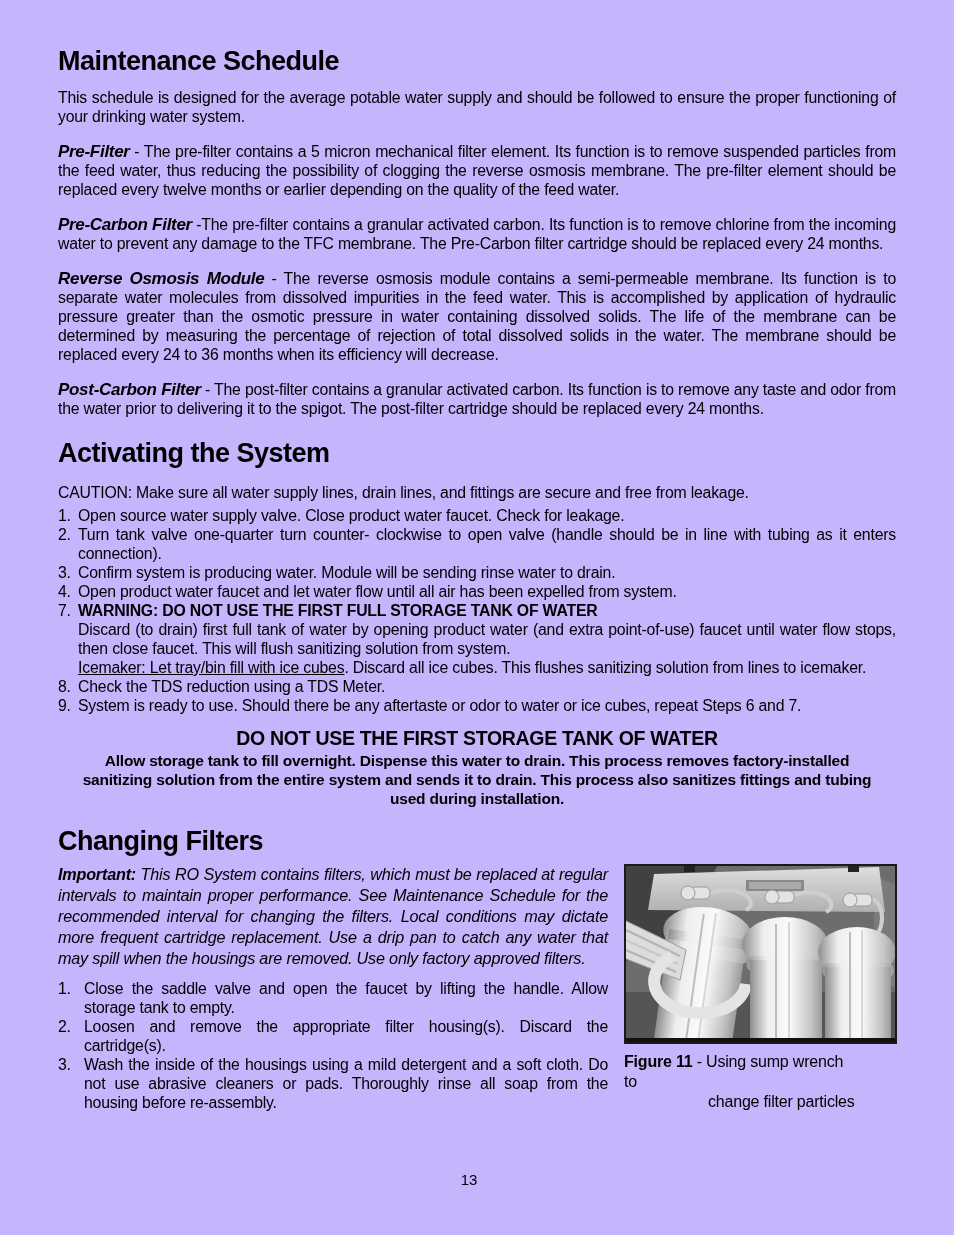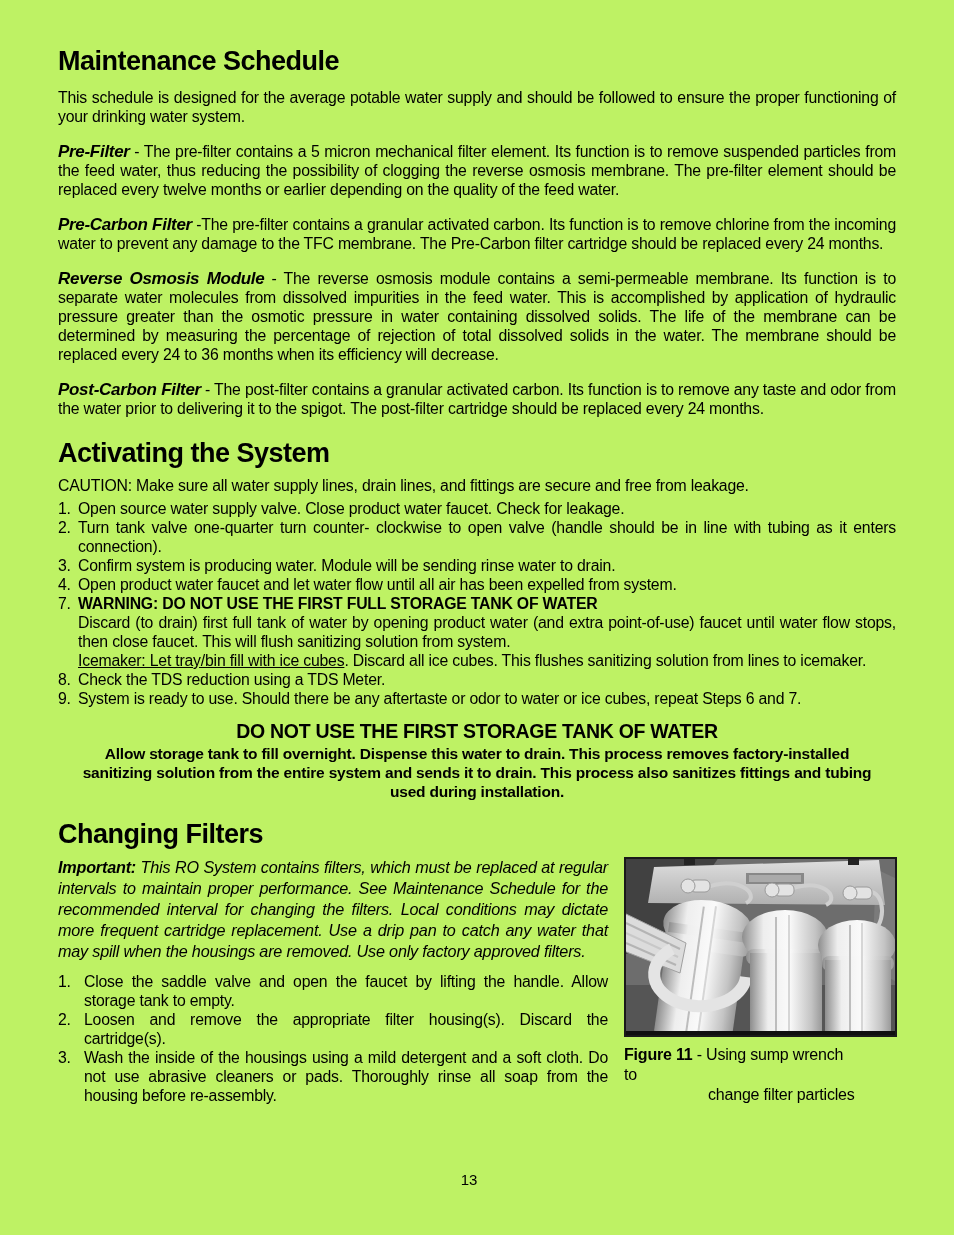--- a/index.html
+++ b/index.html
@@ -1,19 +1,19 @@
 <!DOCTYPE html>
 <html><head>
 <meta charset="utf-8">
 <style>
   html,body{margin:0;padding:0;background:#fff;}
   .page{
     position:relative;
     width:954px;height:1235px;
-    background:#bef264;
+    background:#c4b5fd;
     color:#000;
     font-family:"Liberation Sans","DejaVu Sans",sans-serif;
     font-size:15.8px;
     line-height:19px;
     letter-spacing:-0.2px;
     box-sizing:border-box;
     padding:46px 58px 0 58px;
     overflow:hidden;
   }
   h1{
@@ -22,21 +22,21 @@
     margin:0;
     font-weight:bold;
     letter-spacing:-0.5px;
   }
   .h-activating{margin-top:20px;}
   .h-changing{margin-top:18px;}
   p{margin:0;}
   .intro{margin-top:12px;text-align:justify;}
   .def{margin-top:16px;text-align:justify;}
   .term{font-weight:bold;font-style:italic;font-size:17px;letter-spacing:-0.3px;}
-  .caution{margin-top:8px;}
+  .caution{margin-top:15px;}
   .steps{margin-top:4px;}
   .step{
     padding-left:20px;
     text-indent:-20px;
     text-align:justify;
   }
   .step .num{display:inline-block;width:20px;text-indent:0;}
   .steps-changing{margin-top:10px;}
   .steps-changing .step{padding-left:26px;text-indent:-26px;}
   .steps-changing .step .num{width:26px;}

